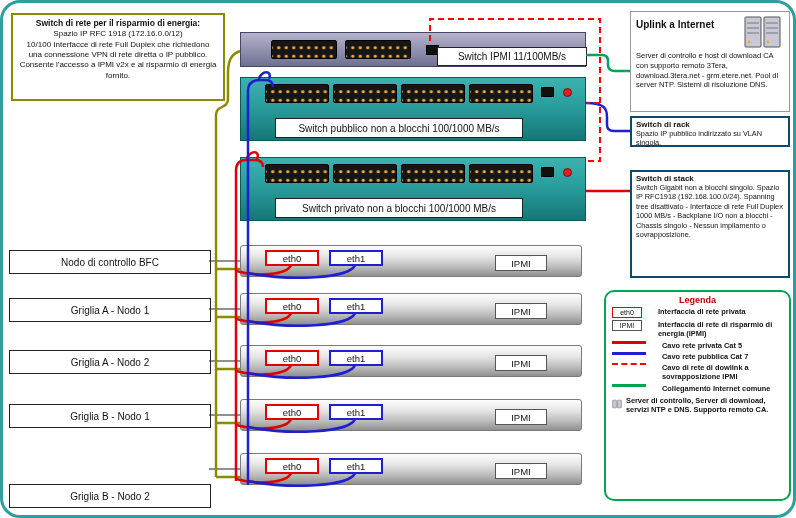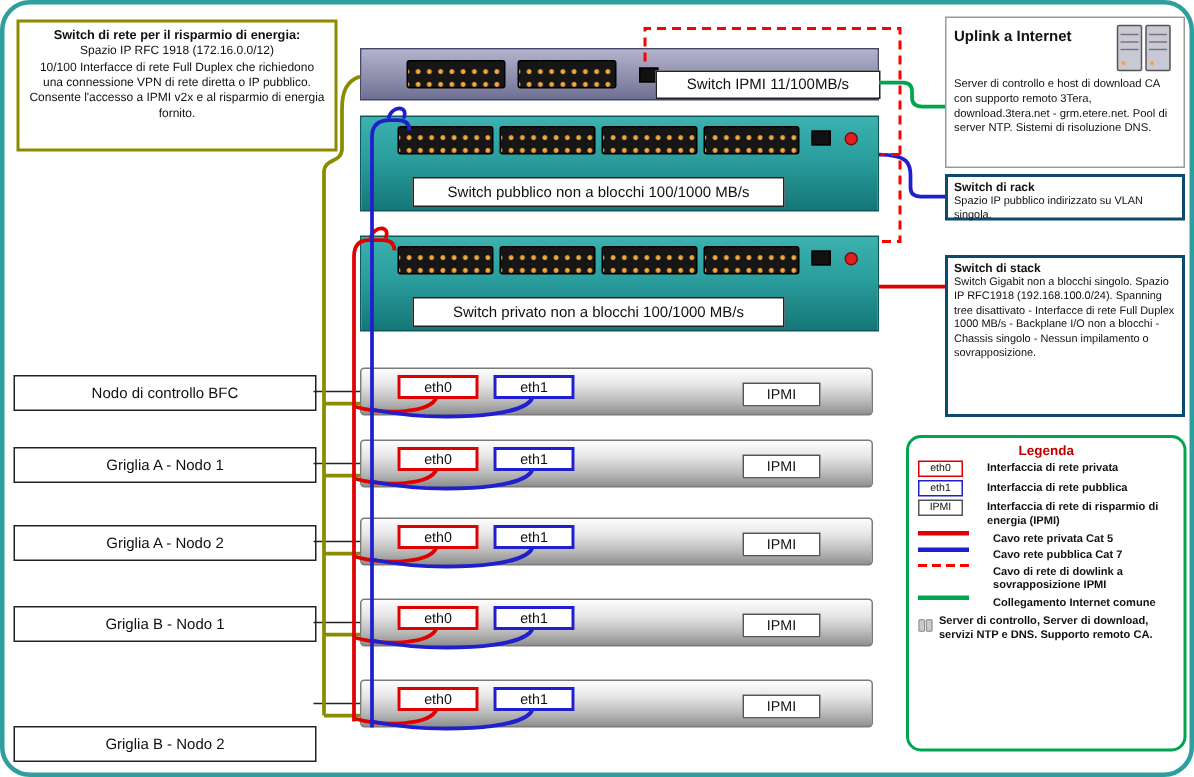--- a/index.html
+++ b/index.html
@@ -239,24 +239,20 @@
     <div class="ipmi">IPMI</div>
   </div>
 
   <div class="legend">
     <div class="lg-title">Legenda</div>
     <div class="lg-row">
       <span class="chip chip-red">eth0</span>
       <span class="lg-label">Interfaccia di rete privata</span>
     </div>
     <div class="lg-row">
-      <span class="chip chip-blue">eth1</span>
-      <span class="lg-label">Interfaccia di rete pubblica</span>
-    </div>
-    <div class="lg-row">
       <span class="chip chip-gray">IPMI</span>
       <span class="lg-label">Interfaccia di rete di risparmio di energia (IPMI)</span>
     </div>
     <div class="lg-row">
       <span class="line line-red"></span>
       <span class="lg-label">Cavo rete privata Cat 5</span>
     </div>
     <div class="lg-row">
       <span class="line line-blue"></span>
       <span class="lg-label">Cavo rete pubblica Cat 7</span>

